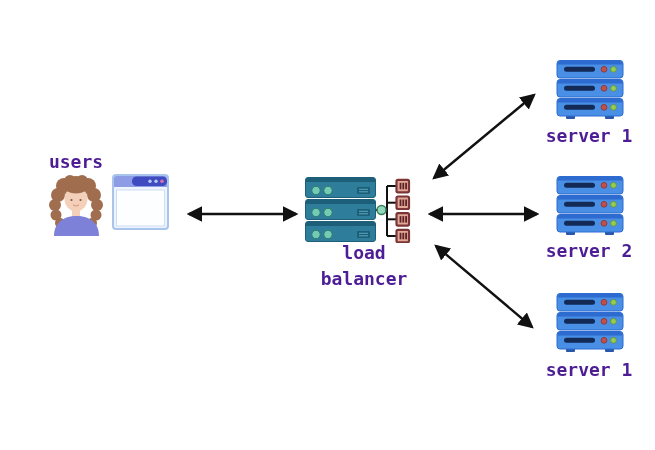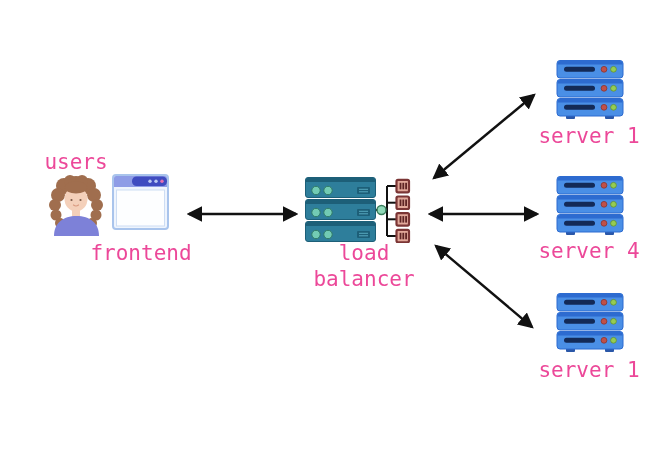--- a/index.html
+++ b/index.html
@@ -7,23 +7,23 @@
     width:655px;height:450px;
     background:#ffffff;
     font-family:"DejaVu Sans Mono","Liberation Mono",monospace;
     position:relative;overflow:hidden;
   }
   .canvas{position:absolute;inset:0;width:655px;height:450px;}
   .arrow-layer{position:absolute;left:0;top:0;width:655px;height:450px;pointer-events:none;}
   .icon{position:absolute;display:block;}
   .lbl{
     position:absolute;
-    color:#ec4899;
-    font-weight:normal;
-    font-size:21px;
+    color:#4c1d95;
+    font-weight:bold;
+    font-size:18px;
     line-height:26px;
     text-align:center;
     white-space:pre;
   }
   .lbl-users{left:36px;top:149px;width:80px;text-align:center;}
   .lbl-frontend{left:56px;top:240px;width:170px;}
   .lbl-lb{left:296px;top:240px;width:136px;}
   .lbl-s1{left:536px;top:123px;width:106px;}
   .lbl-s2{left:536px;top:238px;width:106px;}
   .lbl-s3{left:536px;top:357px;width:106px;}
@@ -79,21 +79,21 @@
 
   <svg class="icon ic-browser" width="57" height="56" viewBox="0 0 57 56">
     <rect x="1" y="1" width="55" height="54" rx="3" fill="#eef4fd" stroke="#a9c4ec" stroke-width="2"></rect>
     <path d="M2,4 Q2,2 4,2 H53 Q55,2 55,4 V13 H2 Z" fill="#8e9ce6"></path>
     <rect x="20" y="2.5" width="35" height="9.5" rx="4.5" fill="#3f4cc0"></rect>
     <circle cx="38" cy="7.3" r="1.7" fill="#b9c8f2"></circle>
     <circle cx="44" cy="7.3" r="1.7" fill="#b9c8f2"></circle>
     <circle cx="50" cy="7.3" r="1.7" fill="#e86fb0"></circle>
     <rect x="4.5" y="16" width="48" height="36" fill="#fdfeff" stroke="#cdddf4" stroke-width="1"></rect>
   </svg>
-  <div class="lbl lbl-frontend"><span>frontend</span><br></div>
+  <div class="lbl lbl-frontend"><br></div>
 
   <svg class="icon ic-lb" width="108" height="66" viewBox="0 0 108 66">
 
     <g stroke="#111111" stroke-width="2" fill="none">
       <line x1="70" y1="33" x2="82" y2="33"></line>
       <line x1="82" y1="9" x2="82" y2="59"></line>
       <line x1="82" y1="9" x2="91" y2="9"></line>
       <line x1="82" y1="25.7" x2="91" y2="25.7"></line>
       <line x1="82" y1="42.3" x2="91" y2="42.3"></line>
       <line x1="82" y1="59" x2="91" y2="59"></line>
@@ -204,21 +204,21 @@
       <circle cx="57.5" cy="9.3" r="2.9" fill="#95cc52" stroke="#5f9232" stroke-width="0.8"></circle>
     </g>
     <g transform="translate(0,38)">
       <rect x="1" y="0.5" width="66" height="17.5" rx="3" fill="#4a8fe6" stroke="#2d6bd0" stroke-width="1"></rect>
       <path d="M1.5,4 Q1.5,1 4.5,1 H63.5 Q66.5,1 66.5,4 V4.5 H1.5 Z" fill="#2d6bd0"></path>
       <rect x="8" y="6.8" width="31" height="5" rx="2.5" fill="#132a57"></rect>
       <circle cx="48" cy="9.3" r="2.9" fill="#c05048" stroke="#8a332e" stroke-width="0.8"></circle>
       <circle cx="57.5" cy="9.3" r="2.9" fill="#95cc52" stroke="#5f9232" stroke-width="0.8"></circle>
     </g>
   </svg>
-  <div class="lbl lbl-s2">server 4</div>
+  <div class="lbl lbl-s2">server 2</div>
 
   <svg class="icon ic-sv3" width="68" height="60" viewBox="0 0 68 60">
     <rect x="10" y="54" width="9" height="5" rx="1" fill="#2a57a8"></rect>
     <rect x="49" y="54" width="9" height="5" rx="1" fill="#2a57a8"></rect>
     <g>
       <rect x="1" y="0.5" width="66" height="17.5" rx="3" fill="#4a8fe6" stroke="#2d6bd0" stroke-width="1"></rect>
       <path d="M1.5,4 Q1.5,1 4.5,1 H63.5 Q66.5,1 66.5,4 V4.5 H1.5 Z" fill="#2d6bd0"></path>
       <rect x="8" y="6.8" width="31" height="5" rx="2.5" fill="#132a57"></rect>
       <circle cx="48" cy="9.3" r="2.9" fill="#c05048" stroke="#8a332e" stroke-width="0.8"></circle>
       <circle cx="57.5" cy="9.3" r="2.9" fill="#95cc52" stroke="#5f9232" stroke-width="0.8"></circle>

